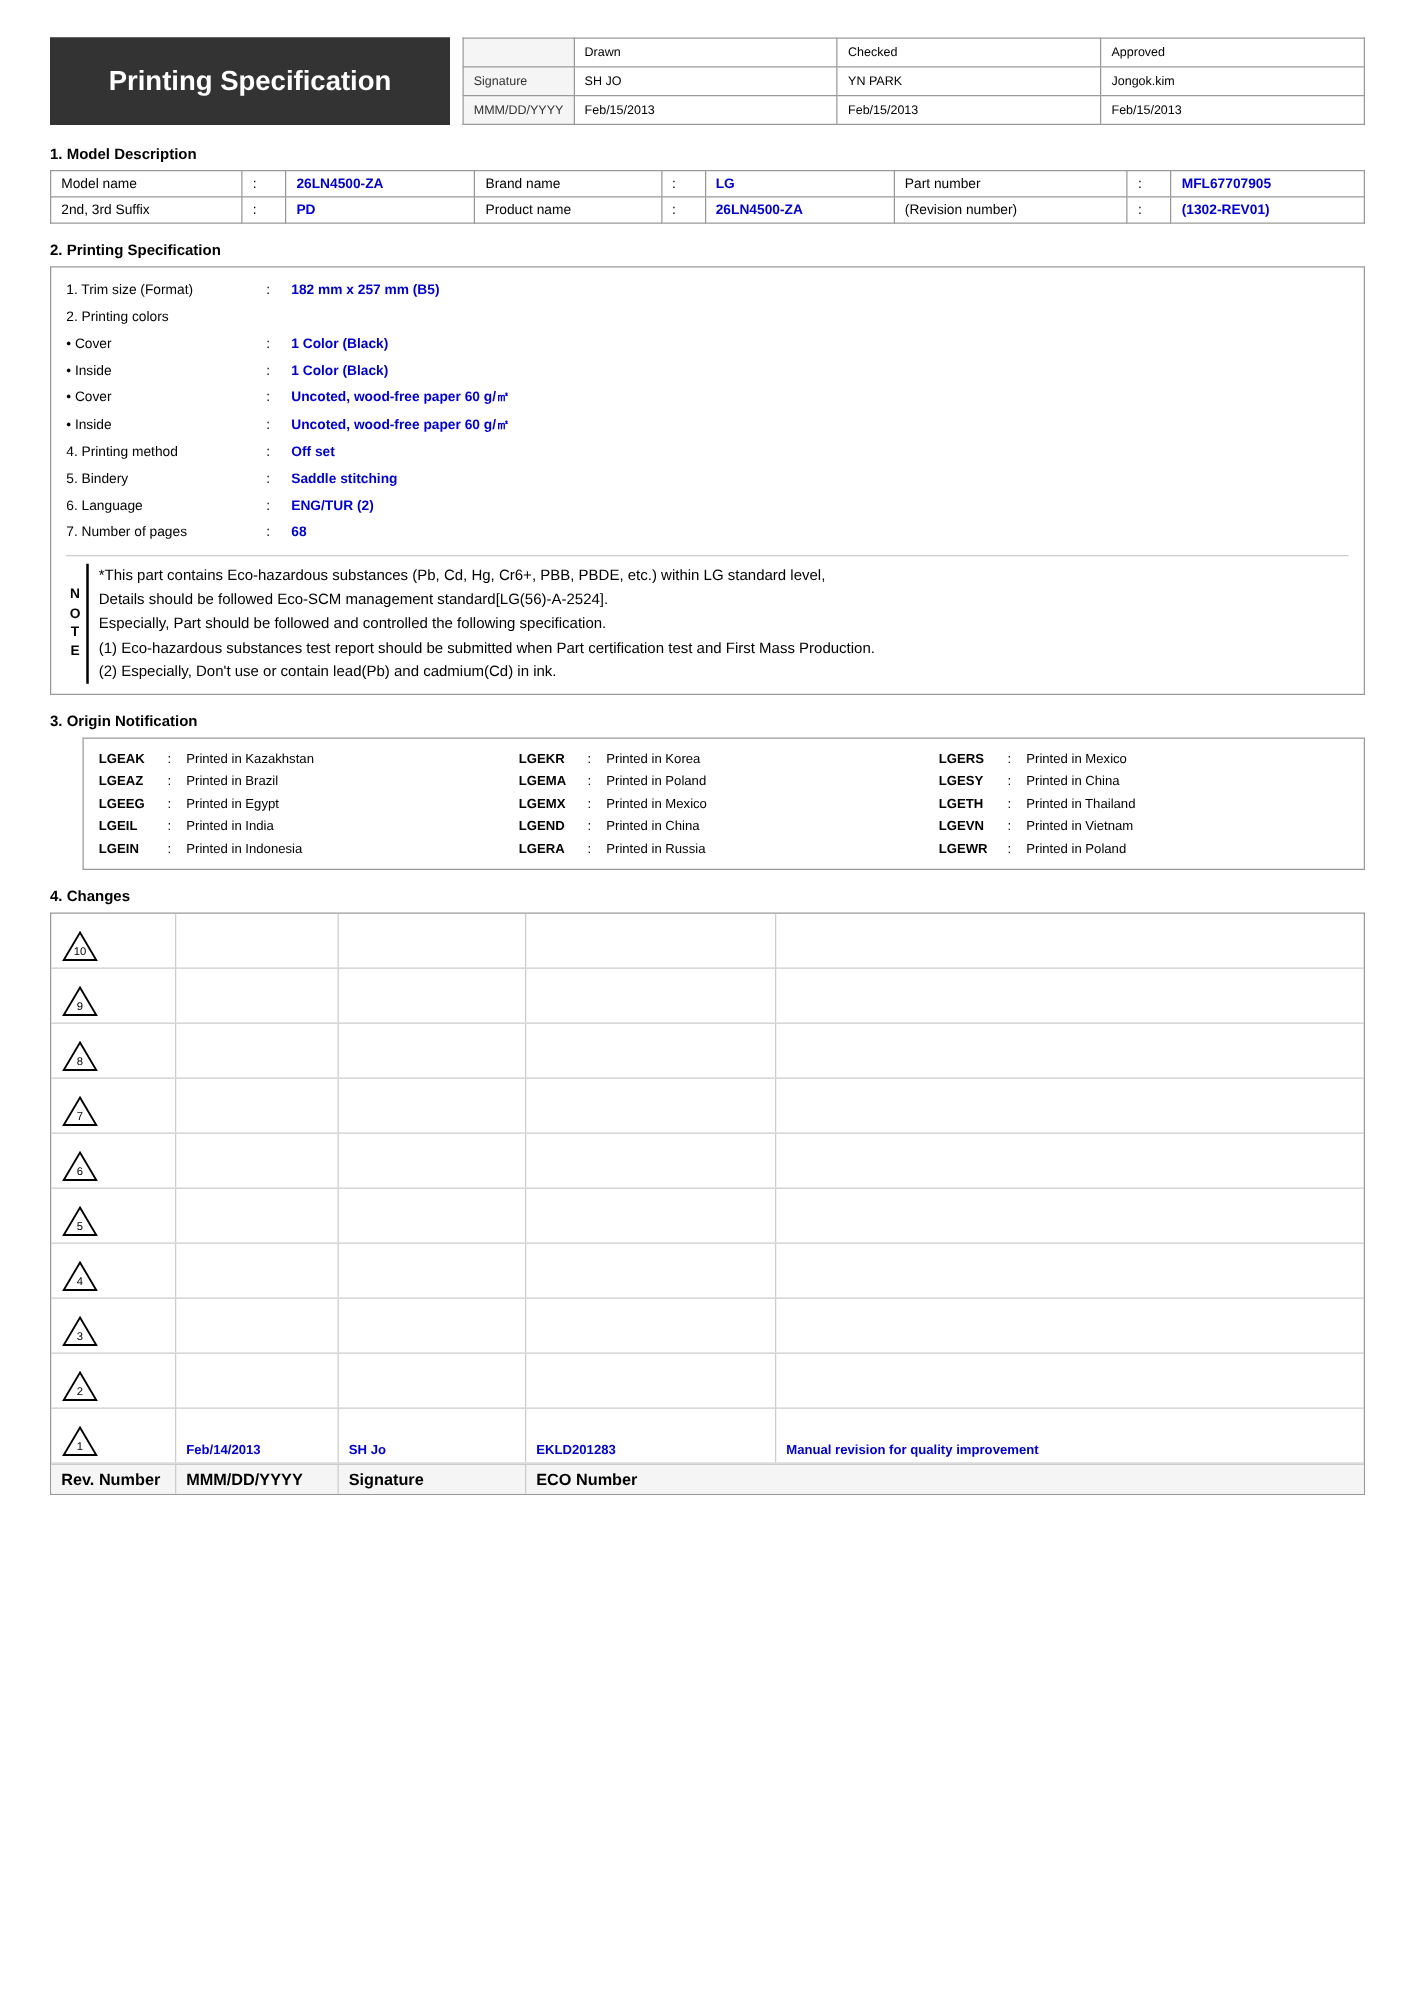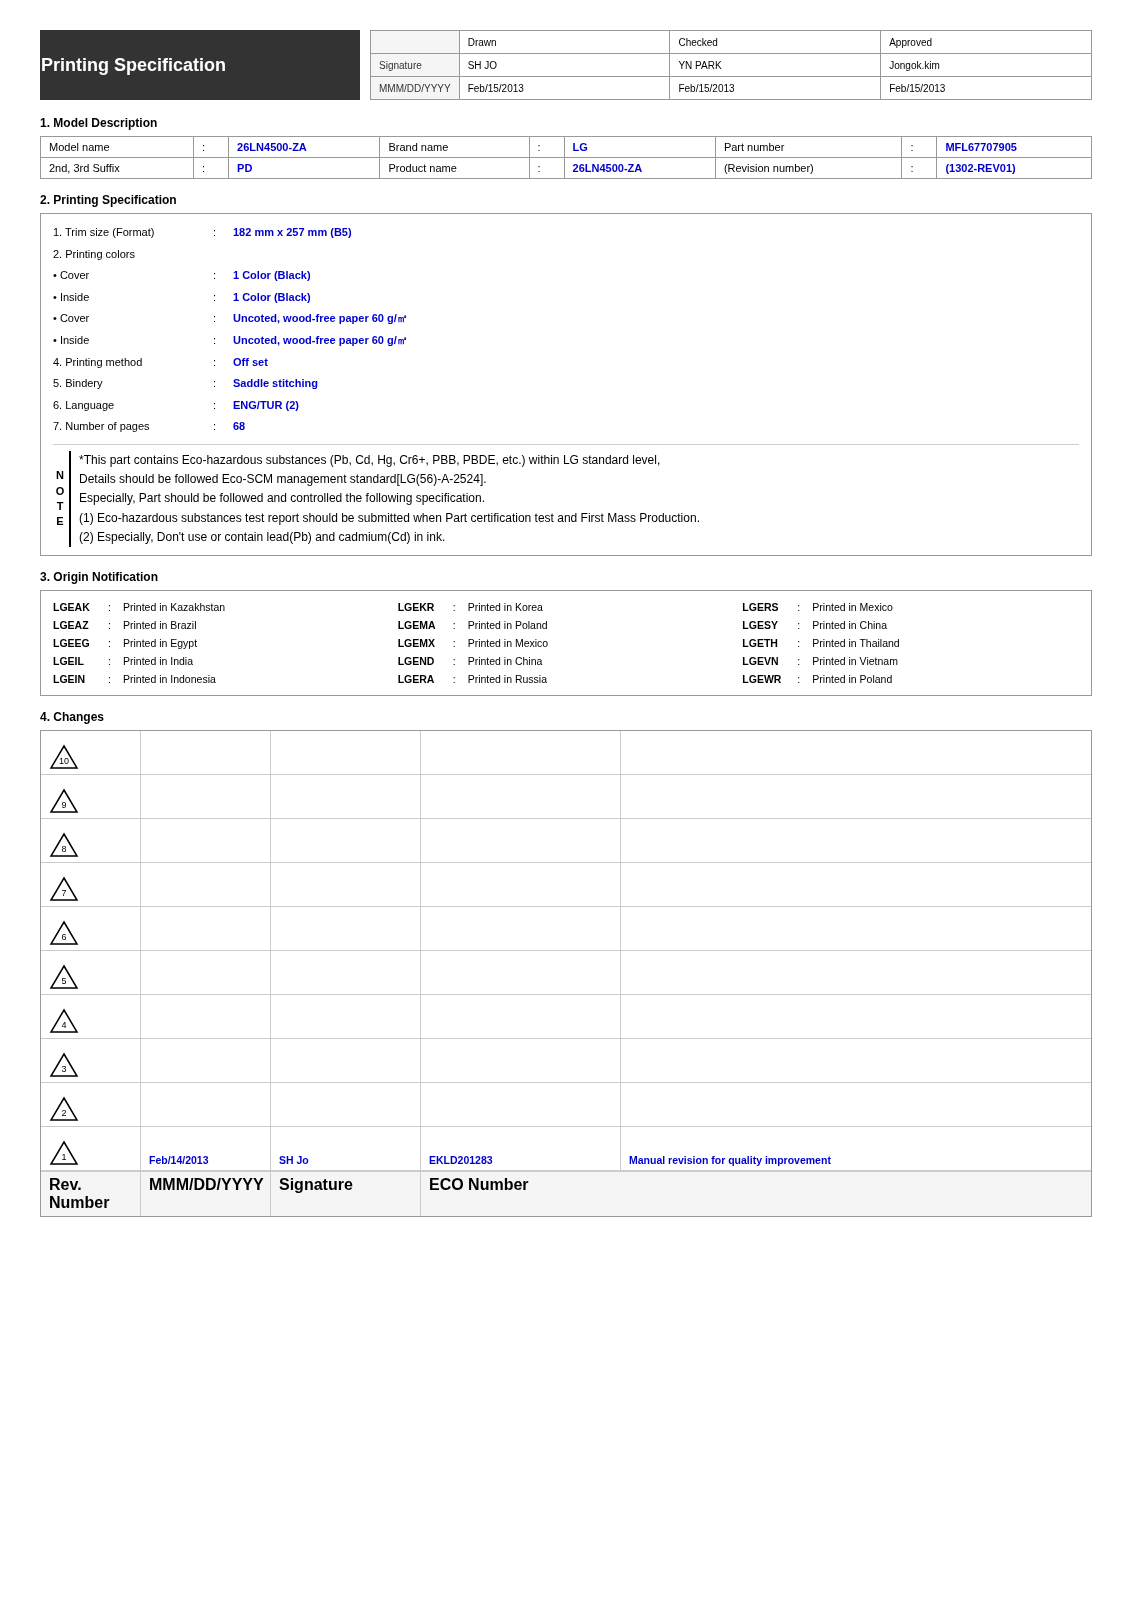--- a/index.html
+++ b/index.html
@@ -15,25 +15,25 @@
 
     
     .header-container {
       display: flex;
       width: 100%;
       margin-bottom: 16px;
     }
     .title-box {
       background: #333;
       color: #fff;
-      font-size: 18px;
+      font-size: 22px;
       font-weight: bold;
       display: flex;
       align-items: center;
-      justify-content: flex-start;
+      justify-content: center;
       width: 320px;
       min-height: 70px;
       border: 1px solid #333;
     }
     .approval-table {
       flex: 1;
       border-collapse: collapse;
       margin-left: 10px;
     }
     .approval-table td, .approval-table th {
@@ -113,20 +113,21 @@
     }
     .note-text {
       flex: 1;
     }
 
     
     .origin-box {
       border: 1px solid #999;
       padding: 8px;
       margin-bottom: 12px;
+      margin-left: 26px;
     }
     .origin-grid {
       display: grid;
       grid-template-columns: repeat(3, 1fr);
       gap: 2px 0;
     }
     .origin-item {
       display: flex;
       align-items: center;
       font-size: 10.5px;
@@ -169,21 +170,21 @@
     }
     .changes-header-row {
       display: grid;
       grid-template-columns: 100px 130px 150px 200px 1fr;
       background: #f5f5f5;
       border-top: 1px solid #ccc;
     }
     .changes-header-cell {
       border-right: 1px solid #ccc;
       padding: 4px 8px;
-      font-size: 16px;
+      font-size: 13px;
       font-weight: bold;
     }
     .changes-header-cell:last-child {
       border-right: none;
     }
 
     
     .triangle-icon {
       display: inline-block;
       width: 30px;

